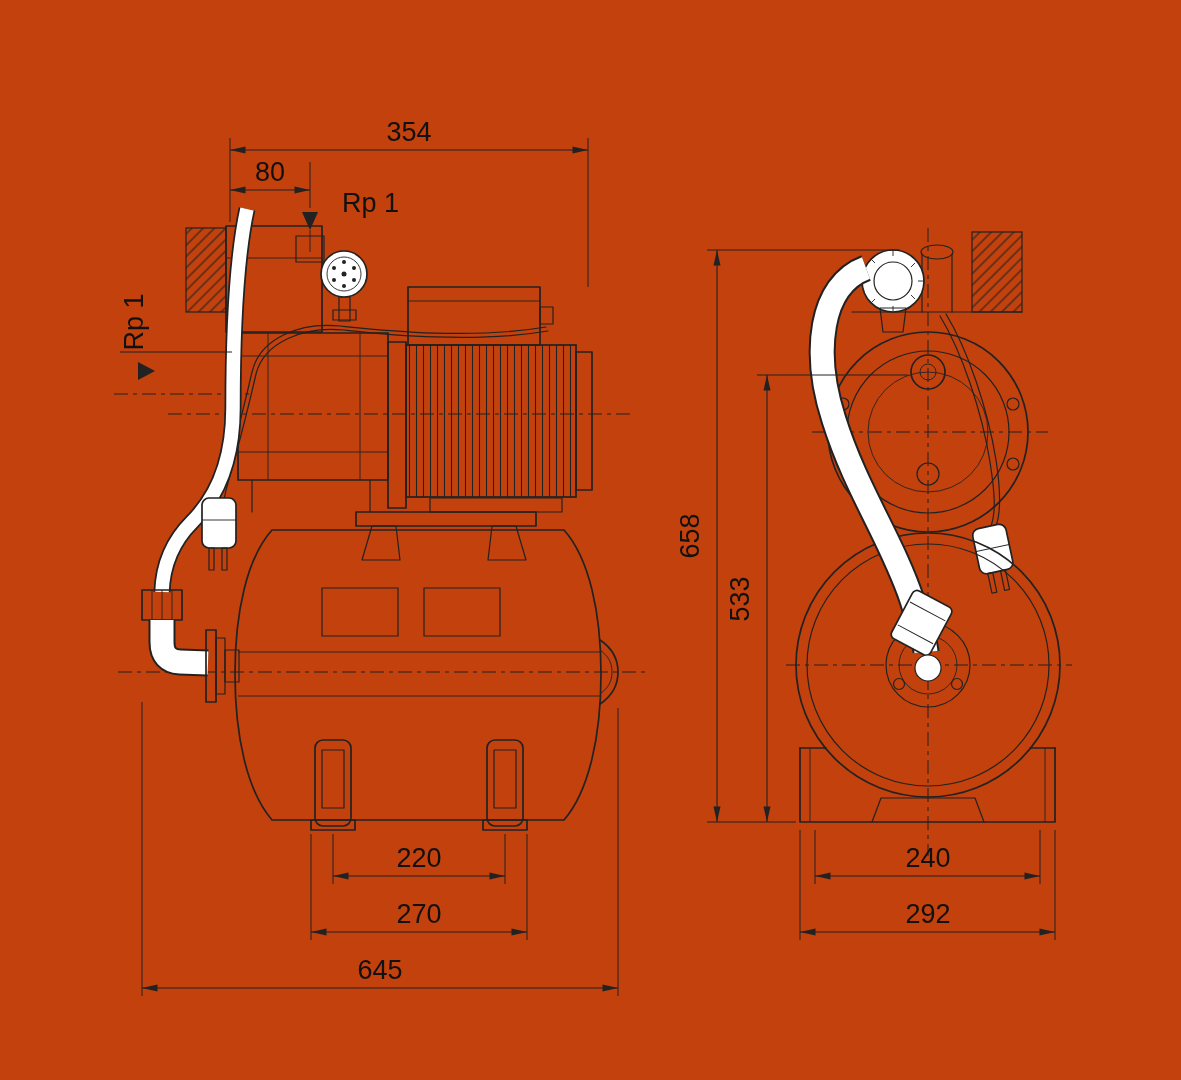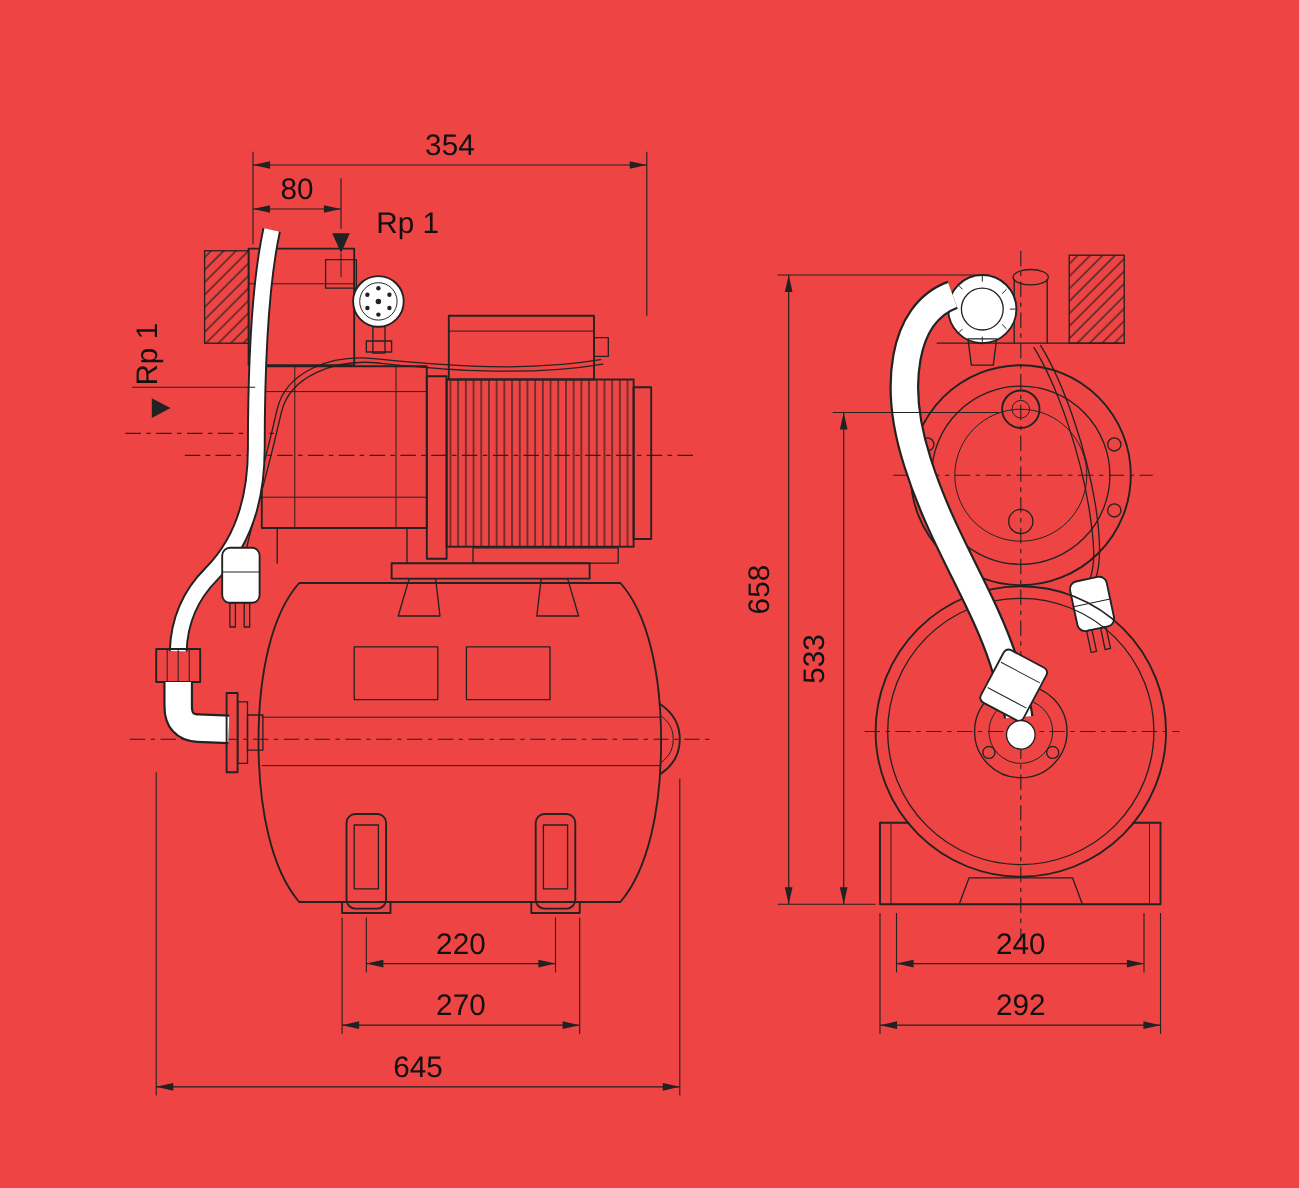--- a/index.html
+++ b/index.html
@@ -1,16 +1,16 @@
 <!DOCTYPE html>
 <html><head>
 <meta charset="utf-8">
 <style>
   html,body { margin:0; padding:0; background:#ffffff; }
-  .stage { width:1181px; height:1080px; background:#ef4444; position:relative; overflow:hidden; }
+  .stage { width:1181px; height:1080px; background:#c2410c; position:relative; overflow:hidden; }
   svg { display:block; }
   .o   { fill:none; stroke:#222; stroke-width:1.7; stroke-linejoin:round; stroke-linecap:round; }
   .o2  { fill:none; stroke:#222; stroke-width:1.2; stroke-linejoin:round; stroke-linecap:round; }
   .t   { fill:none; stroke:#222; stroke-width:0.9; }
   .dim { fill:none; stroke:#222; stroke-width:1.1; }
   .ext { fill:none; stroke:#222; stroke-width:1; }
   .cl  { fill:none; stroke:#222; stroke-width:1; stroke-dasharray:14 5 4 5; }
   .dark{ fill:#222; stroke:none; }
   .wfill{ fill:#fff; }
   .lbl { font-family:"Liberation Sans", sans-serif; font-size:27px; fill:#111; }

